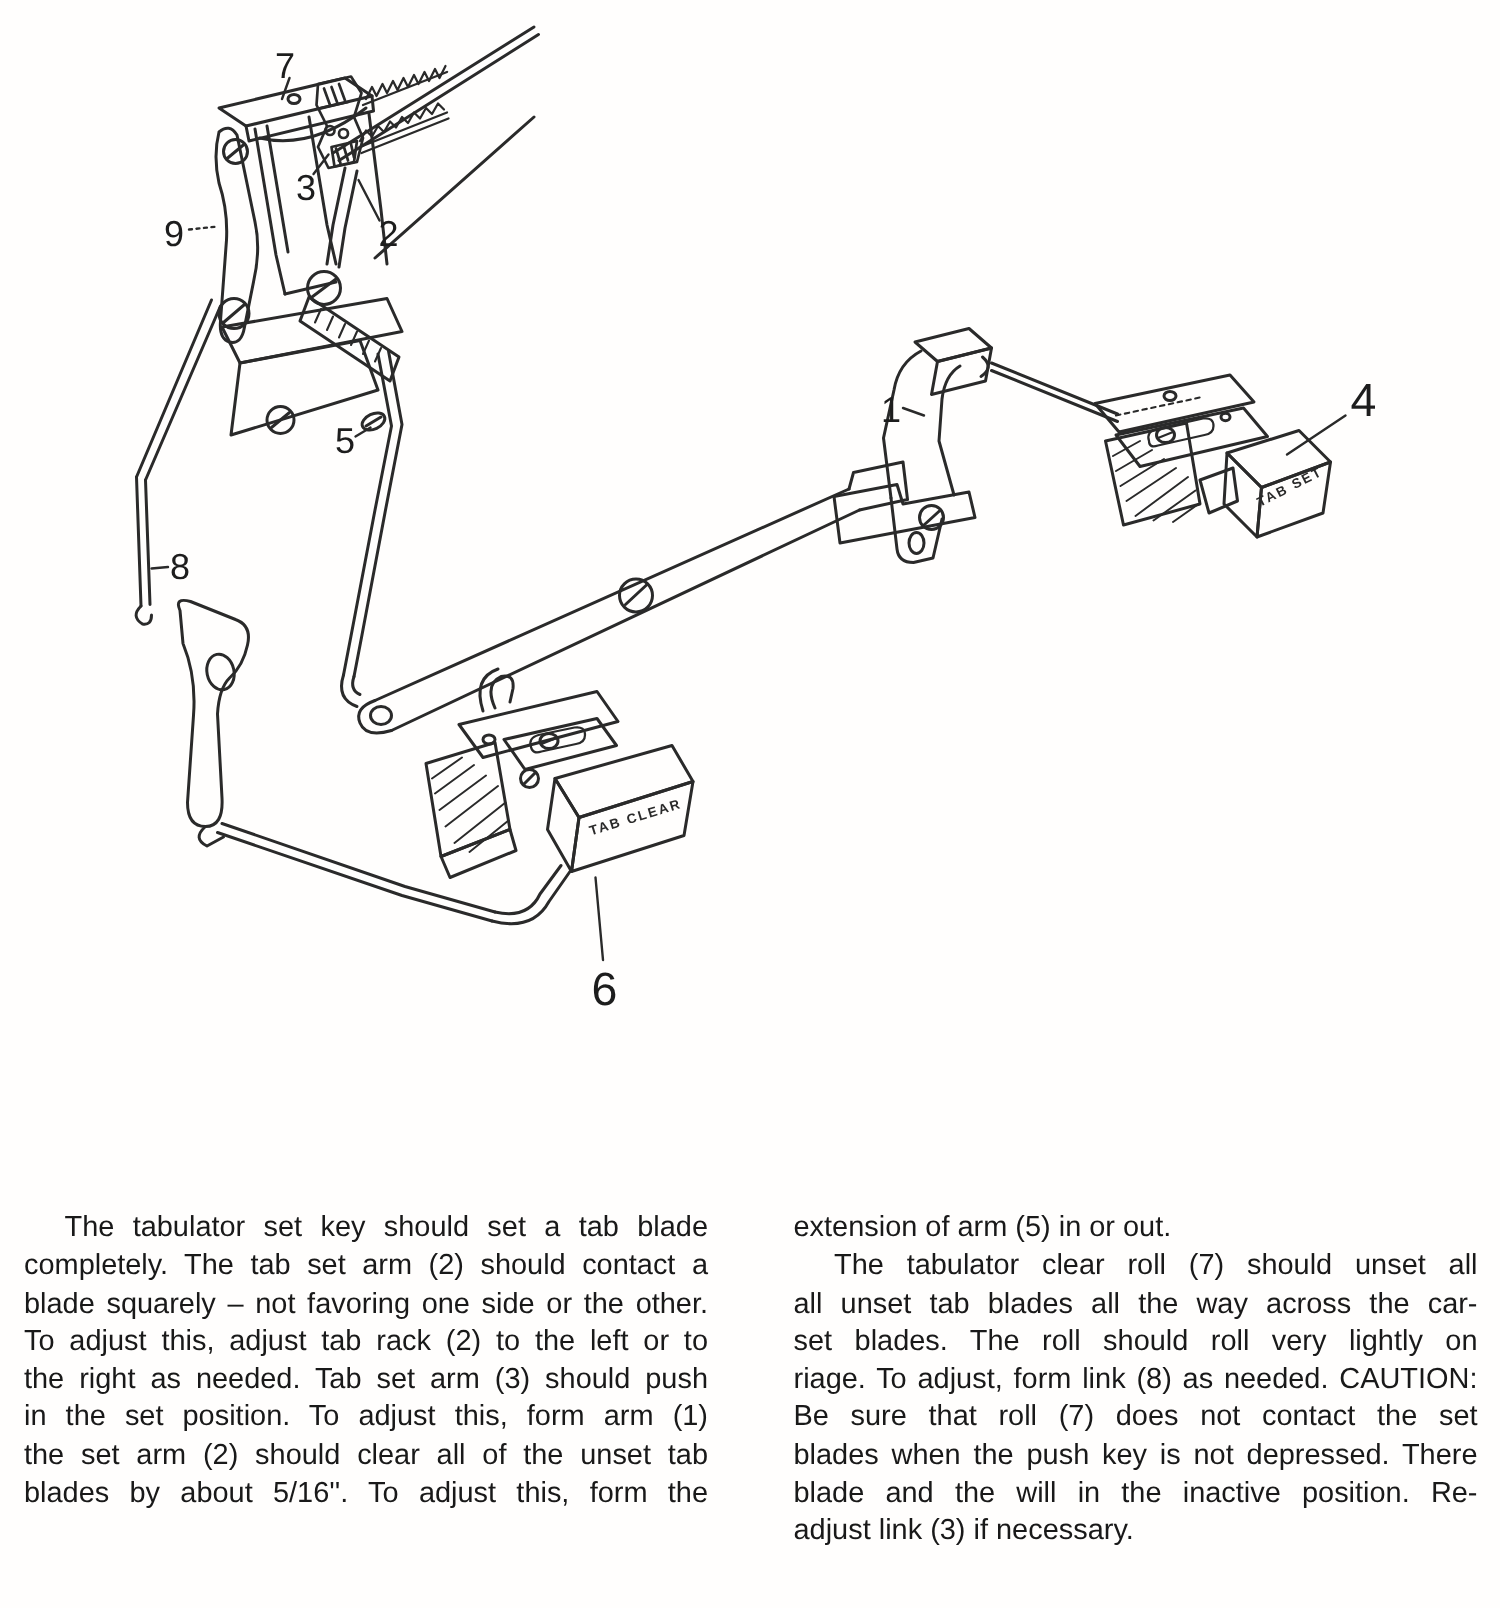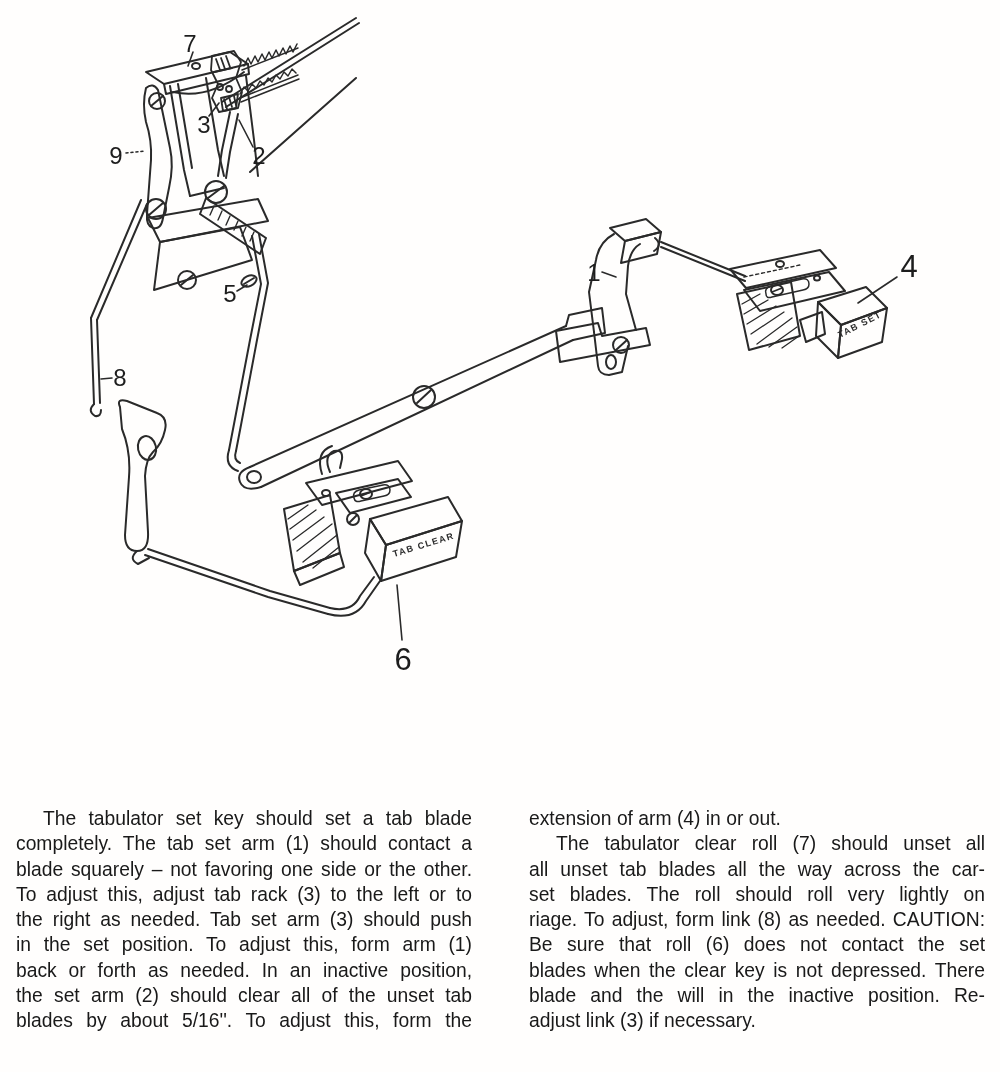--- a/index.html
+++ b/index.html
@@ -212,34 +212,33 @@
     <text class="callout-big" x="909" y="277" text-anchor="middle">4</text>
     <text class="callout-big" x="403" y="670" text-anchor="middle">6</text>
 
     <text class="keycap-text" x="840" y="338" transform="rotate(-27 840 338)">TAB SET</text>
     <text class="keycap-text" x="394" y="557" transform="rotate(-17 394 557)">TAB CLEAR</text>
   </svg>
 
   <div class="text-area">
     <div class="col">
         <div class="tline tindent">The tabulator set key should set a tab blade</div>
-        <div class="tline">completely.  The tab set arm (1) should contact a</div>
+        <div class="tline">completely.  The tab set arm (2) should contact a</div>
         <div class="tline">blade squarely – not favoring one side or the other.</div>
-        <div class="tline">To adjust this, adjust tab rack (3) to the left or to</div>
+        <div class="tline">To adjust this, adjust tab rack (2) to the left or to</div>
         <div class="tline">the right as needed.  Tab set arm (3) should push</div>
         <div class="tline">in the set position.  To adjust this, form arm (1)</div>
-        <div class="tline">back or forth as needed.  In an inactive position,</div>
         <div class="tline">the set arm (2) should clear all of the unset tab</div>
         <div class="tline">blades by about 5/16''.  To adjust this, form the</div>
       </div>
     <div class="col">
-        <div class="tline tlast">extension of arm (4) in or out.</div>
+        <div class="tline tlast">extension of arm (5) in or out.</div>
         <div class="tline tindent">The  tabulator  clear   roll   (7)  should  unset  all</div>
         <div class="tline">all unset tab blades all the way across the car-</div>
         <div class="tline">set blades.  The  roll  should roll very lightly on</div>
         <div class="tline">riage. To adjust, form link (8) as needed. CAUTION:</div>
-        <div class="tline">Be sure that  roll  (6) does not contact the set</div>
-        <div class="tline">blades when the clear key is not depressed.  There</div>
+        <div class="tline">Be sure that  roll  (7) does not contact the set</div>
+        <div class="tline">blades when the push key is not depressed.  There</div>
         <div class="tline">blade and the  will  in the inactive position.  Re-</div>
         <div class="tline tlast">adjust link (3) if necessary.</div>
       </div>
   </div>
 </div>
 
 </body></html>

